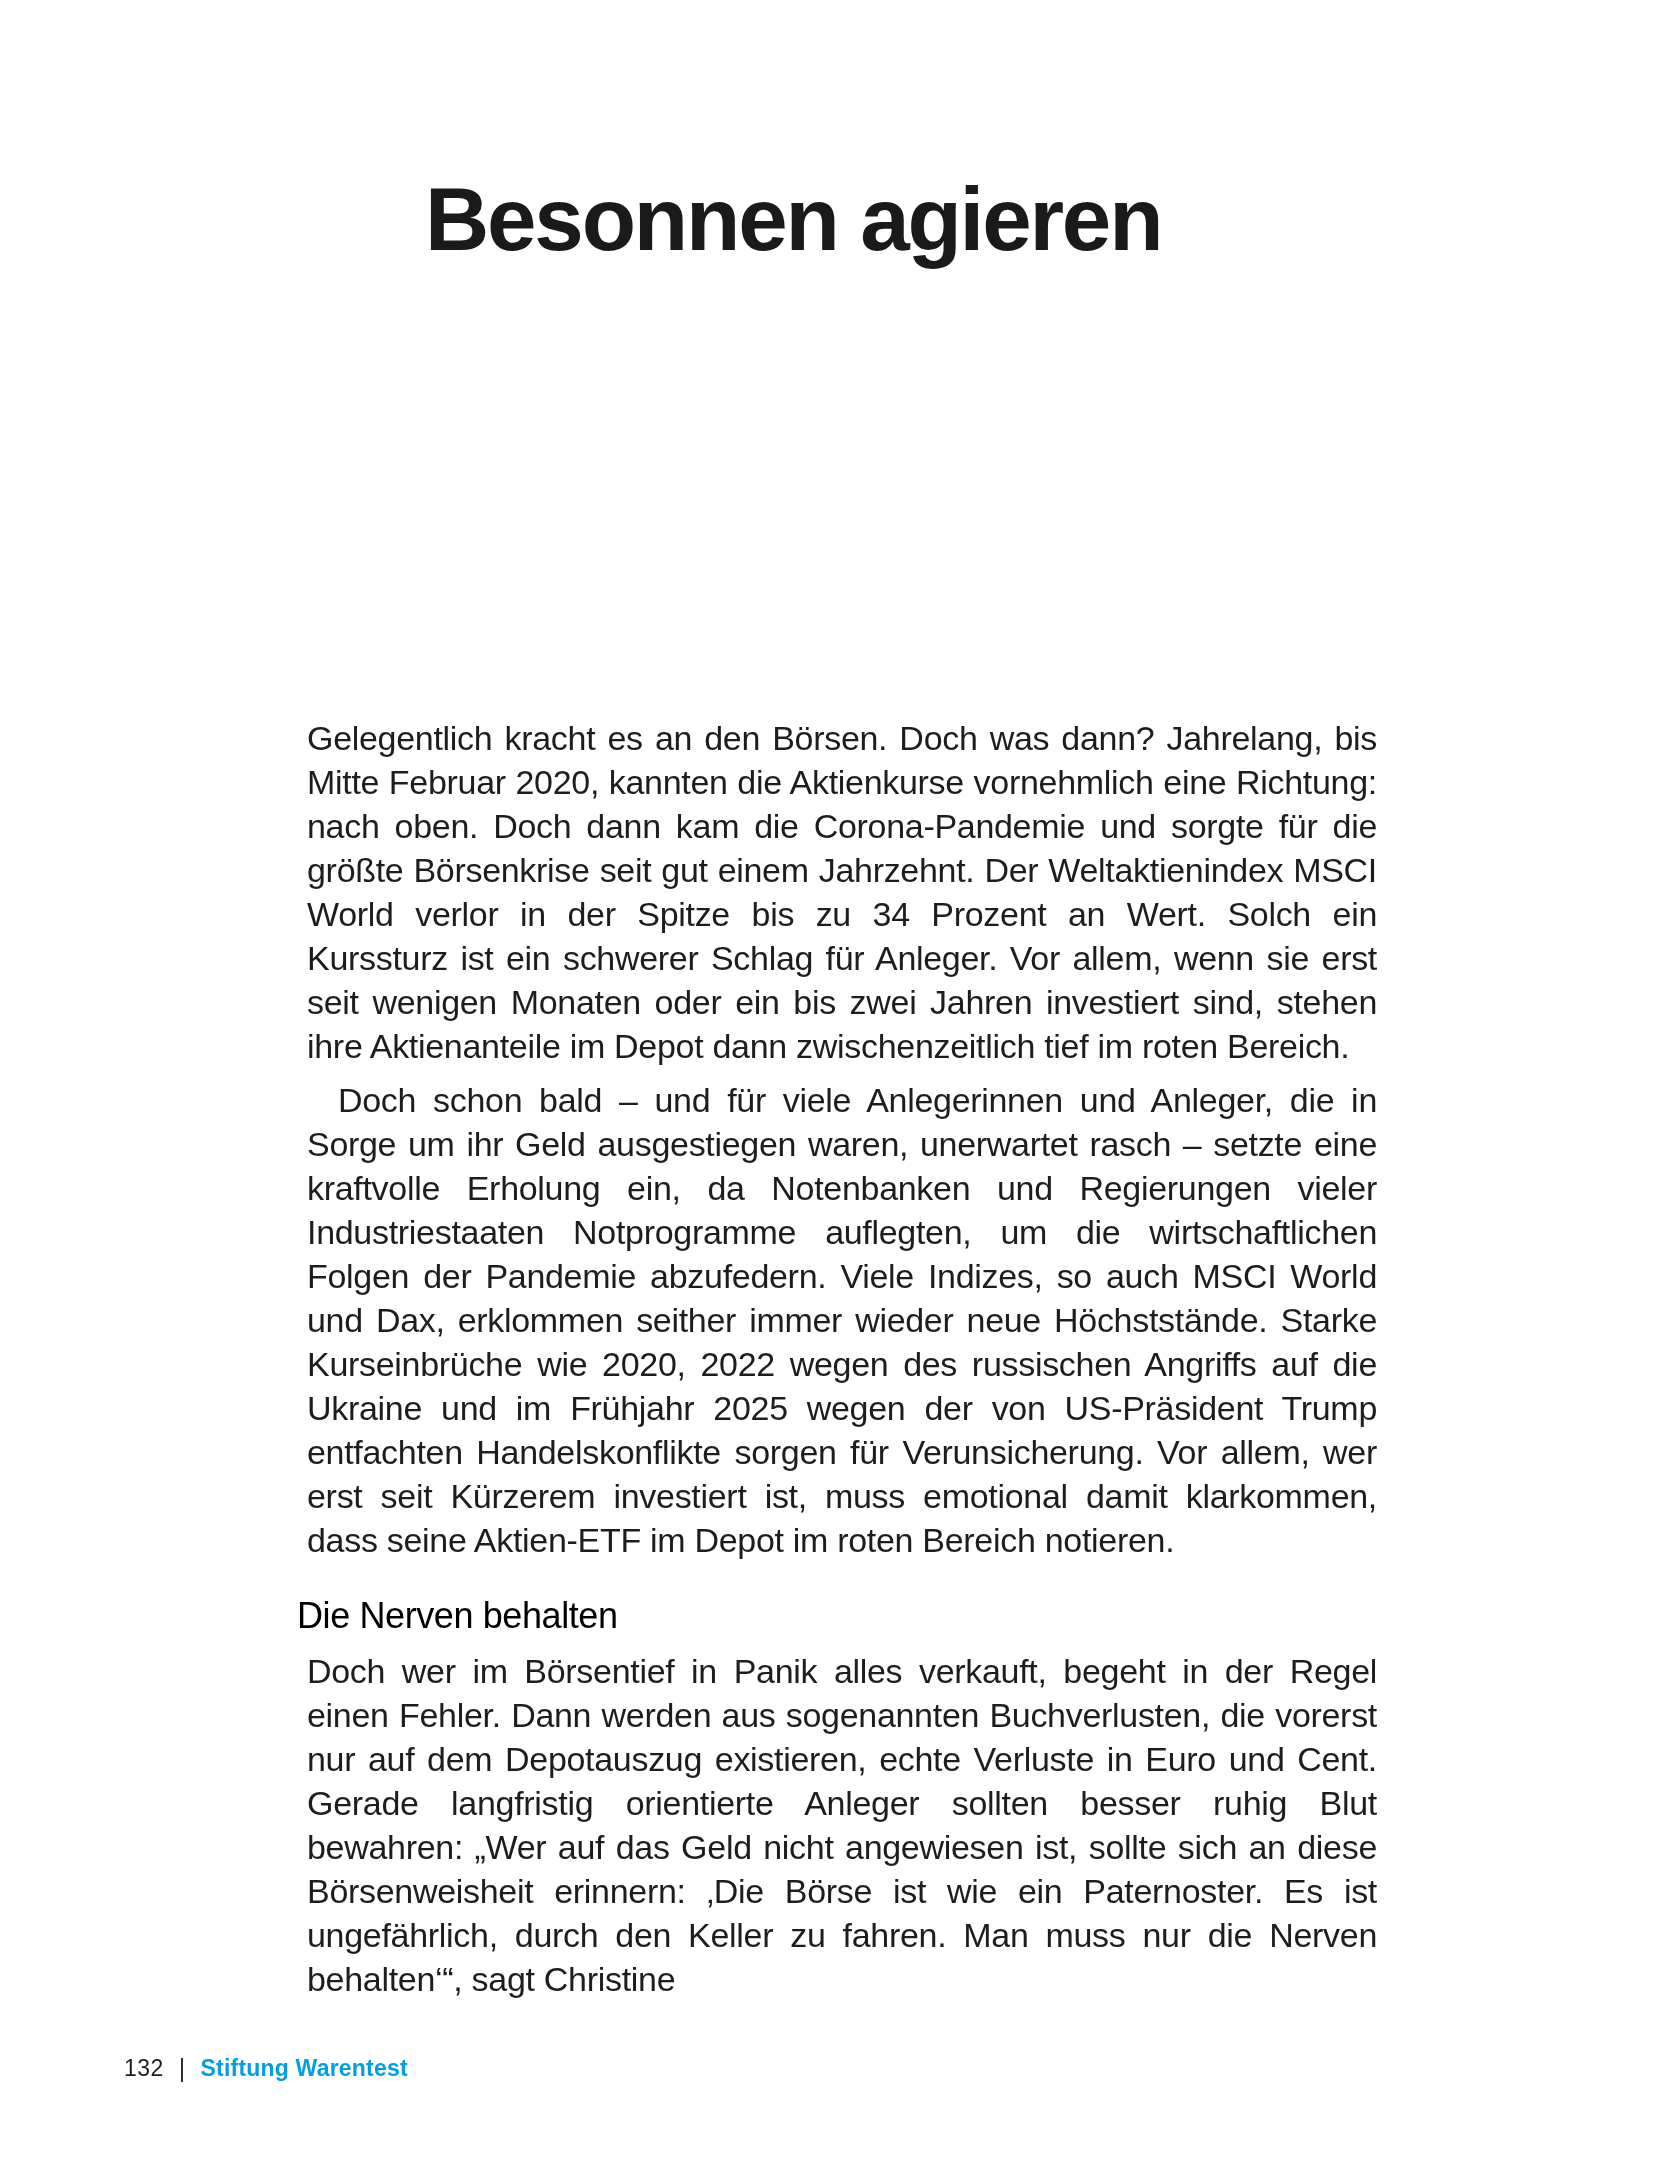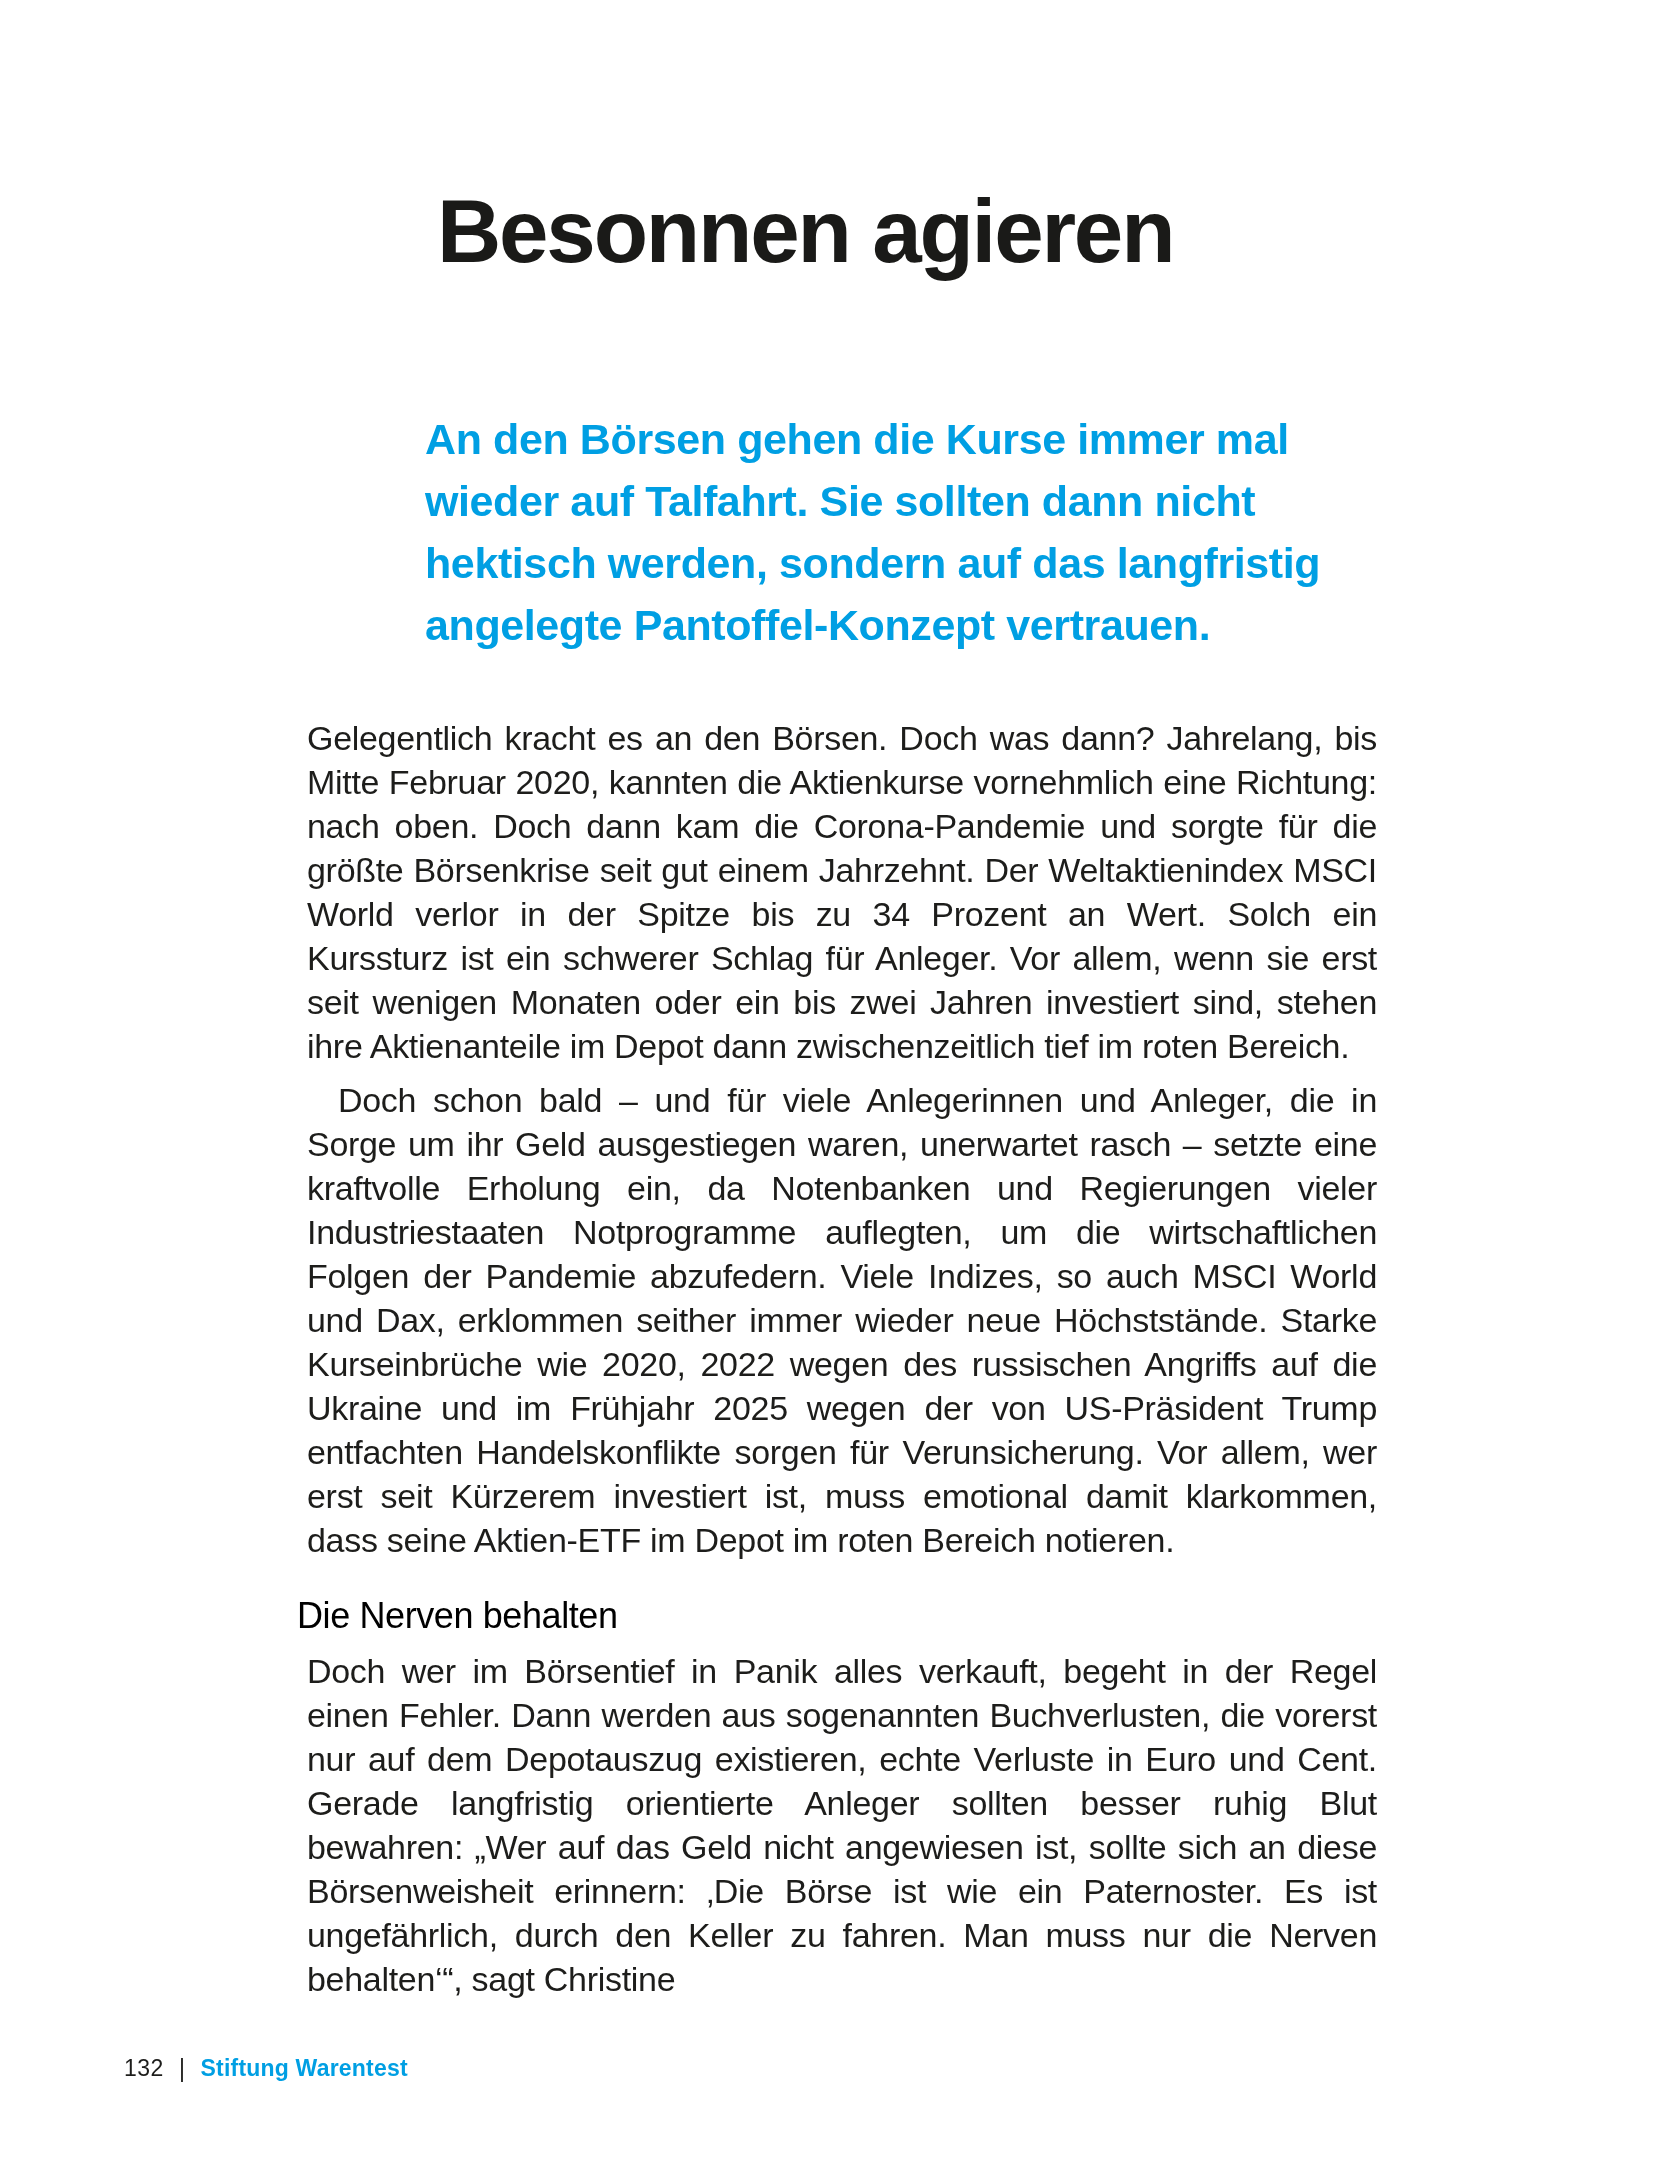--- a/index.html
+++ b/index.html
@@ -15,21 +15,21 @@
     font-family: "Liberation Sans", sans-serif;
     color: #1d1d1b;
     overflow: hidden;
   }
 
   
   .headline {
     position: absolute;
     left: 425px;
     top: 169px;
-    margin: 12px;
+    margin: 0;
     font-size: 89px;
     line-height: 100px;
     font-weight: 700;
     letter-spacing: -2.2px;
     color: #1a1a18;
   }
   .headline span { display: block; }
 
   
   .standfirst {
@@ -100,21 +100,20 @@
 </style>
 </head>
 <body>
 
 <div class="page">
 
   <h1 class="headline">
     <span>Besonnen agieren</span>
   </h1>
 
-  <p class="standfirst">An den Börsen gehen die Kurse immer mal wieder auf Talfahrt. Sie sollten dann nicht hektisch werden, sondern auf das langfristig angelegte Pantoffel-Konzept vertrauen.</p>
 
   <div class="body-col">
     <p>Gelegentlich kracht es an den Börsen. Doch was dann? Jahrelang, bis Mitte Februar 2020, kannten die Aktienkurse vornehmlich eine Richtung: nach oben. Doch dann kam die Corona-Pandemie und sorgte für die größte Börsenkrise seit gut einem Jahrzehnt. Der Weltaktienindex MSCI World verlor in der Spitze bis zu 34 Prozent an Wert. Solch ein Kurssturz ist ein schwerer Schlag für Anleger. Vor allem, wenn sie erst seit wenigen Monaten oder ein bis zwei Jahren investiert sind, stehen ihre Aktienanteile im Depot dann zwischenzeitlich tief im roten Bereich.</p>
     <p class="indent">Doch schon bald – und für viele Anlegerinnen und Anleger, die in Sorge um ihr Geld ausgestiegen waren, unerwartet rasch – setzte eine kraftvolle Erholung ein, da Notenbanken und Regierungen vieler Industriestaaten Notprogramme auflegten, um die wirtschaftlichen Folgen der Pandemie abzufedern. Viele Indizes, so auch MSCI World und Dax, erklommen seither immer wieder neue Höchststände. Starke Kurseinbrüche wie 2020, 2022 wegen des russischen Angriffs auf die Ukraine und im Frühjahr 2025 wegen der von US-Präsident Trump entfachten Handelskonflikte sorgen für Verunsicherung. Vor allem, wer erst seit Kürzerem investiert ist, muss emotional damit klarkommen, dass seine Aktien-ETF im Depot im roten Bereich notieren.</p>
     <h2 class="section-heading">Die Nerven behalten</h2>
     <p>Doch wer im Börsentief in Panik alles verkauft, begeht in der Regel einen Fehler. Dann werden aus sogenannten Buchverlusten, die vorerst nur auf dem Depotauszug existieren, echte Verluste in Euro und Cent. Gerade langfristig orientierte Anleger sollten besser ruhig Blut bewahren: „Wer auf das Geld nicht angewiesen ist, sollte sich an diese Börsenweisheit erinnern: ‚Die Börse ist wie ein Paternoster. Es ist ungefährlich, durch den Keller zu fahren. Man muss nur die Nerven behalten‘“, sagt Christine</p>
   </div>
 
   <div class="footer">
     <span class="page-number">132</span>

